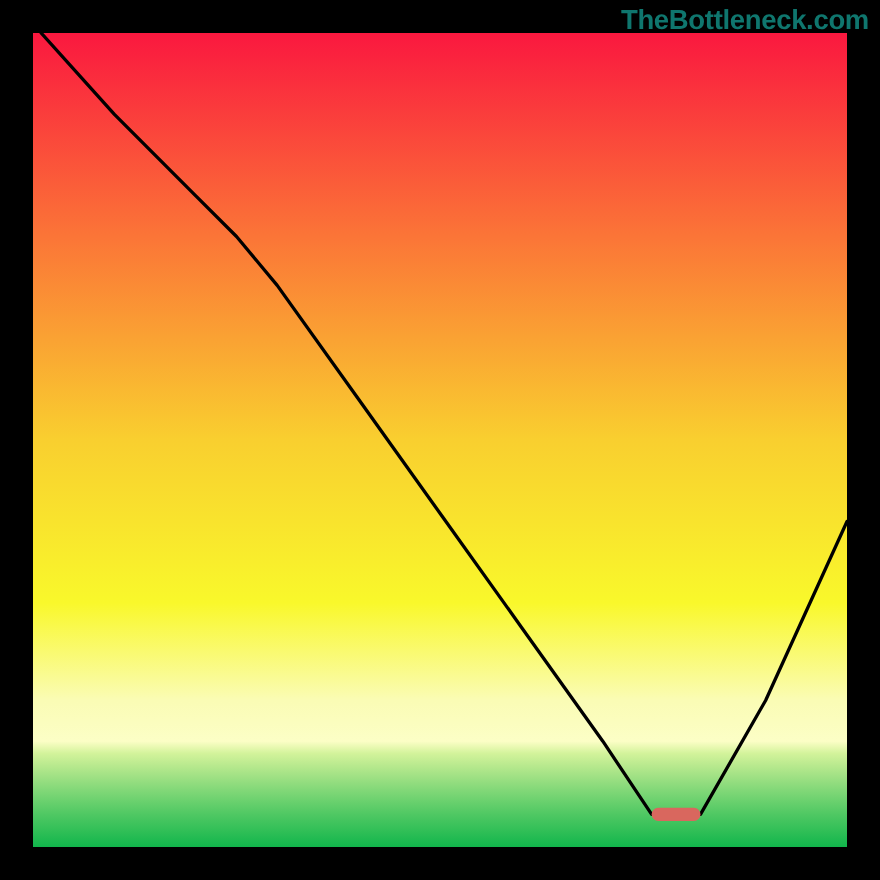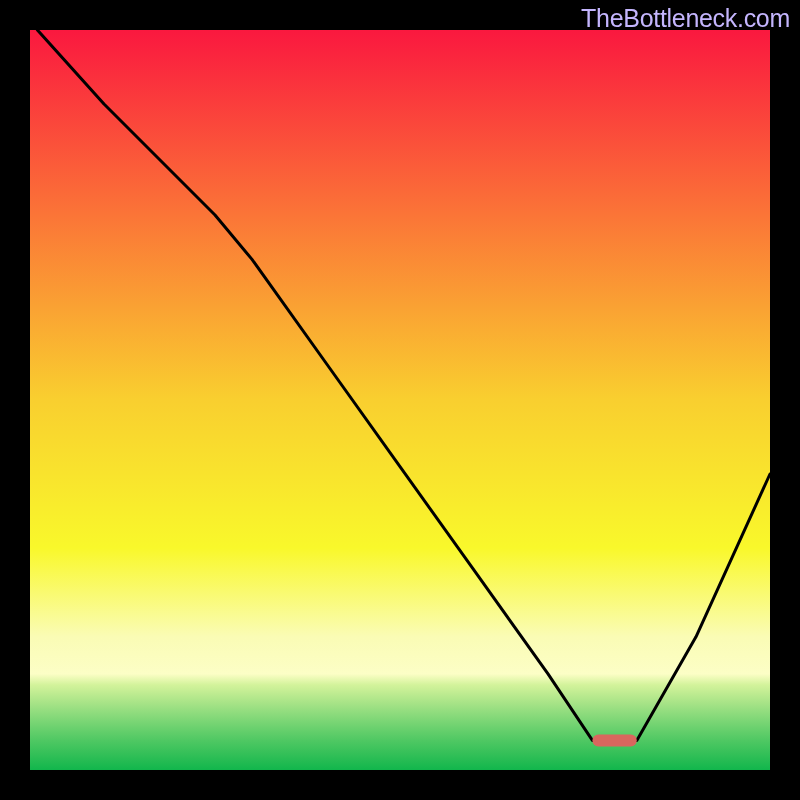--- a/index.html
+++ b/index.html
@@ -10,24 +10,24 @@
   .chart-container {
     position: relative;
     width: 800px;
     height: 800px;
     background: #000;
   }
   .watermark {
     position: absolute;
     top: 4px;
     right: 10px;
-    color: #c4b5fd;
+    color: #0f766e;
     font-family: Arial, Helvetica, sans-serif;
     font-size: 25px;
-    font-weight: 400;
+    font-weight: 700;
     z-index: 10;
     letter-spacing: -0.3px;
   }
   .plot-area {
     position: absolute;
     left: 30px;
     top: 30px;
     width: 740px;
     height: 740px;
   }

